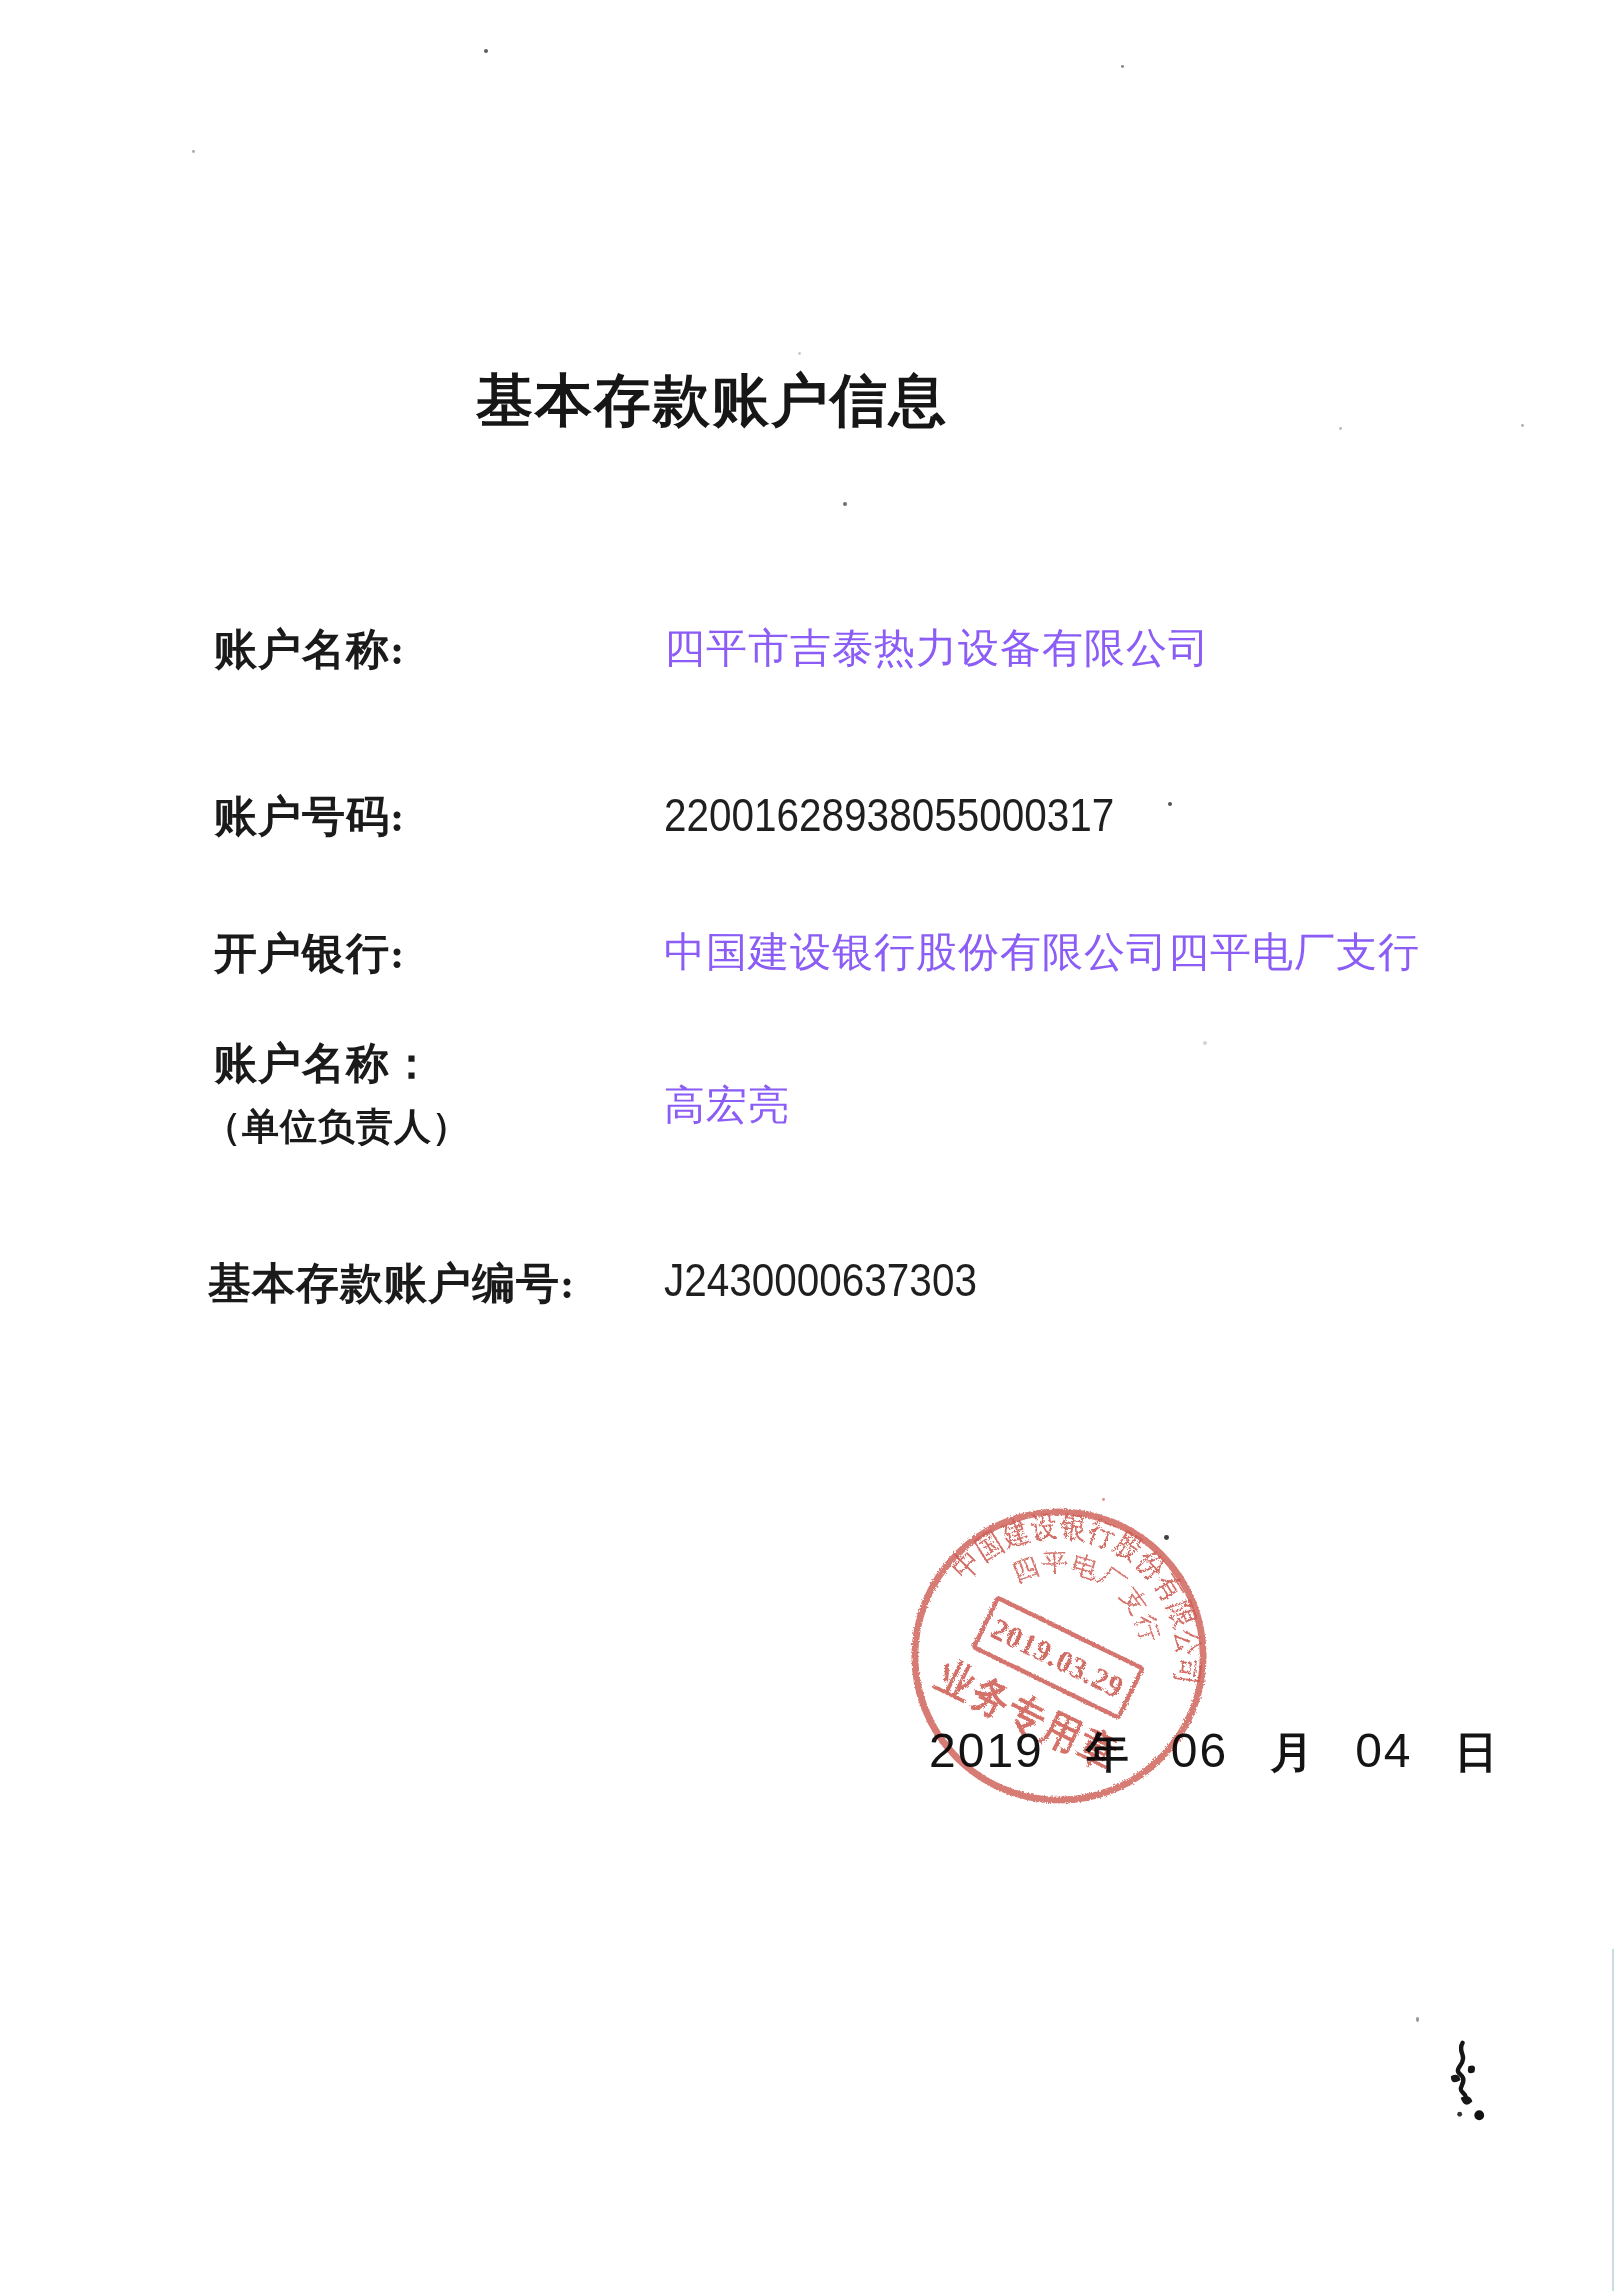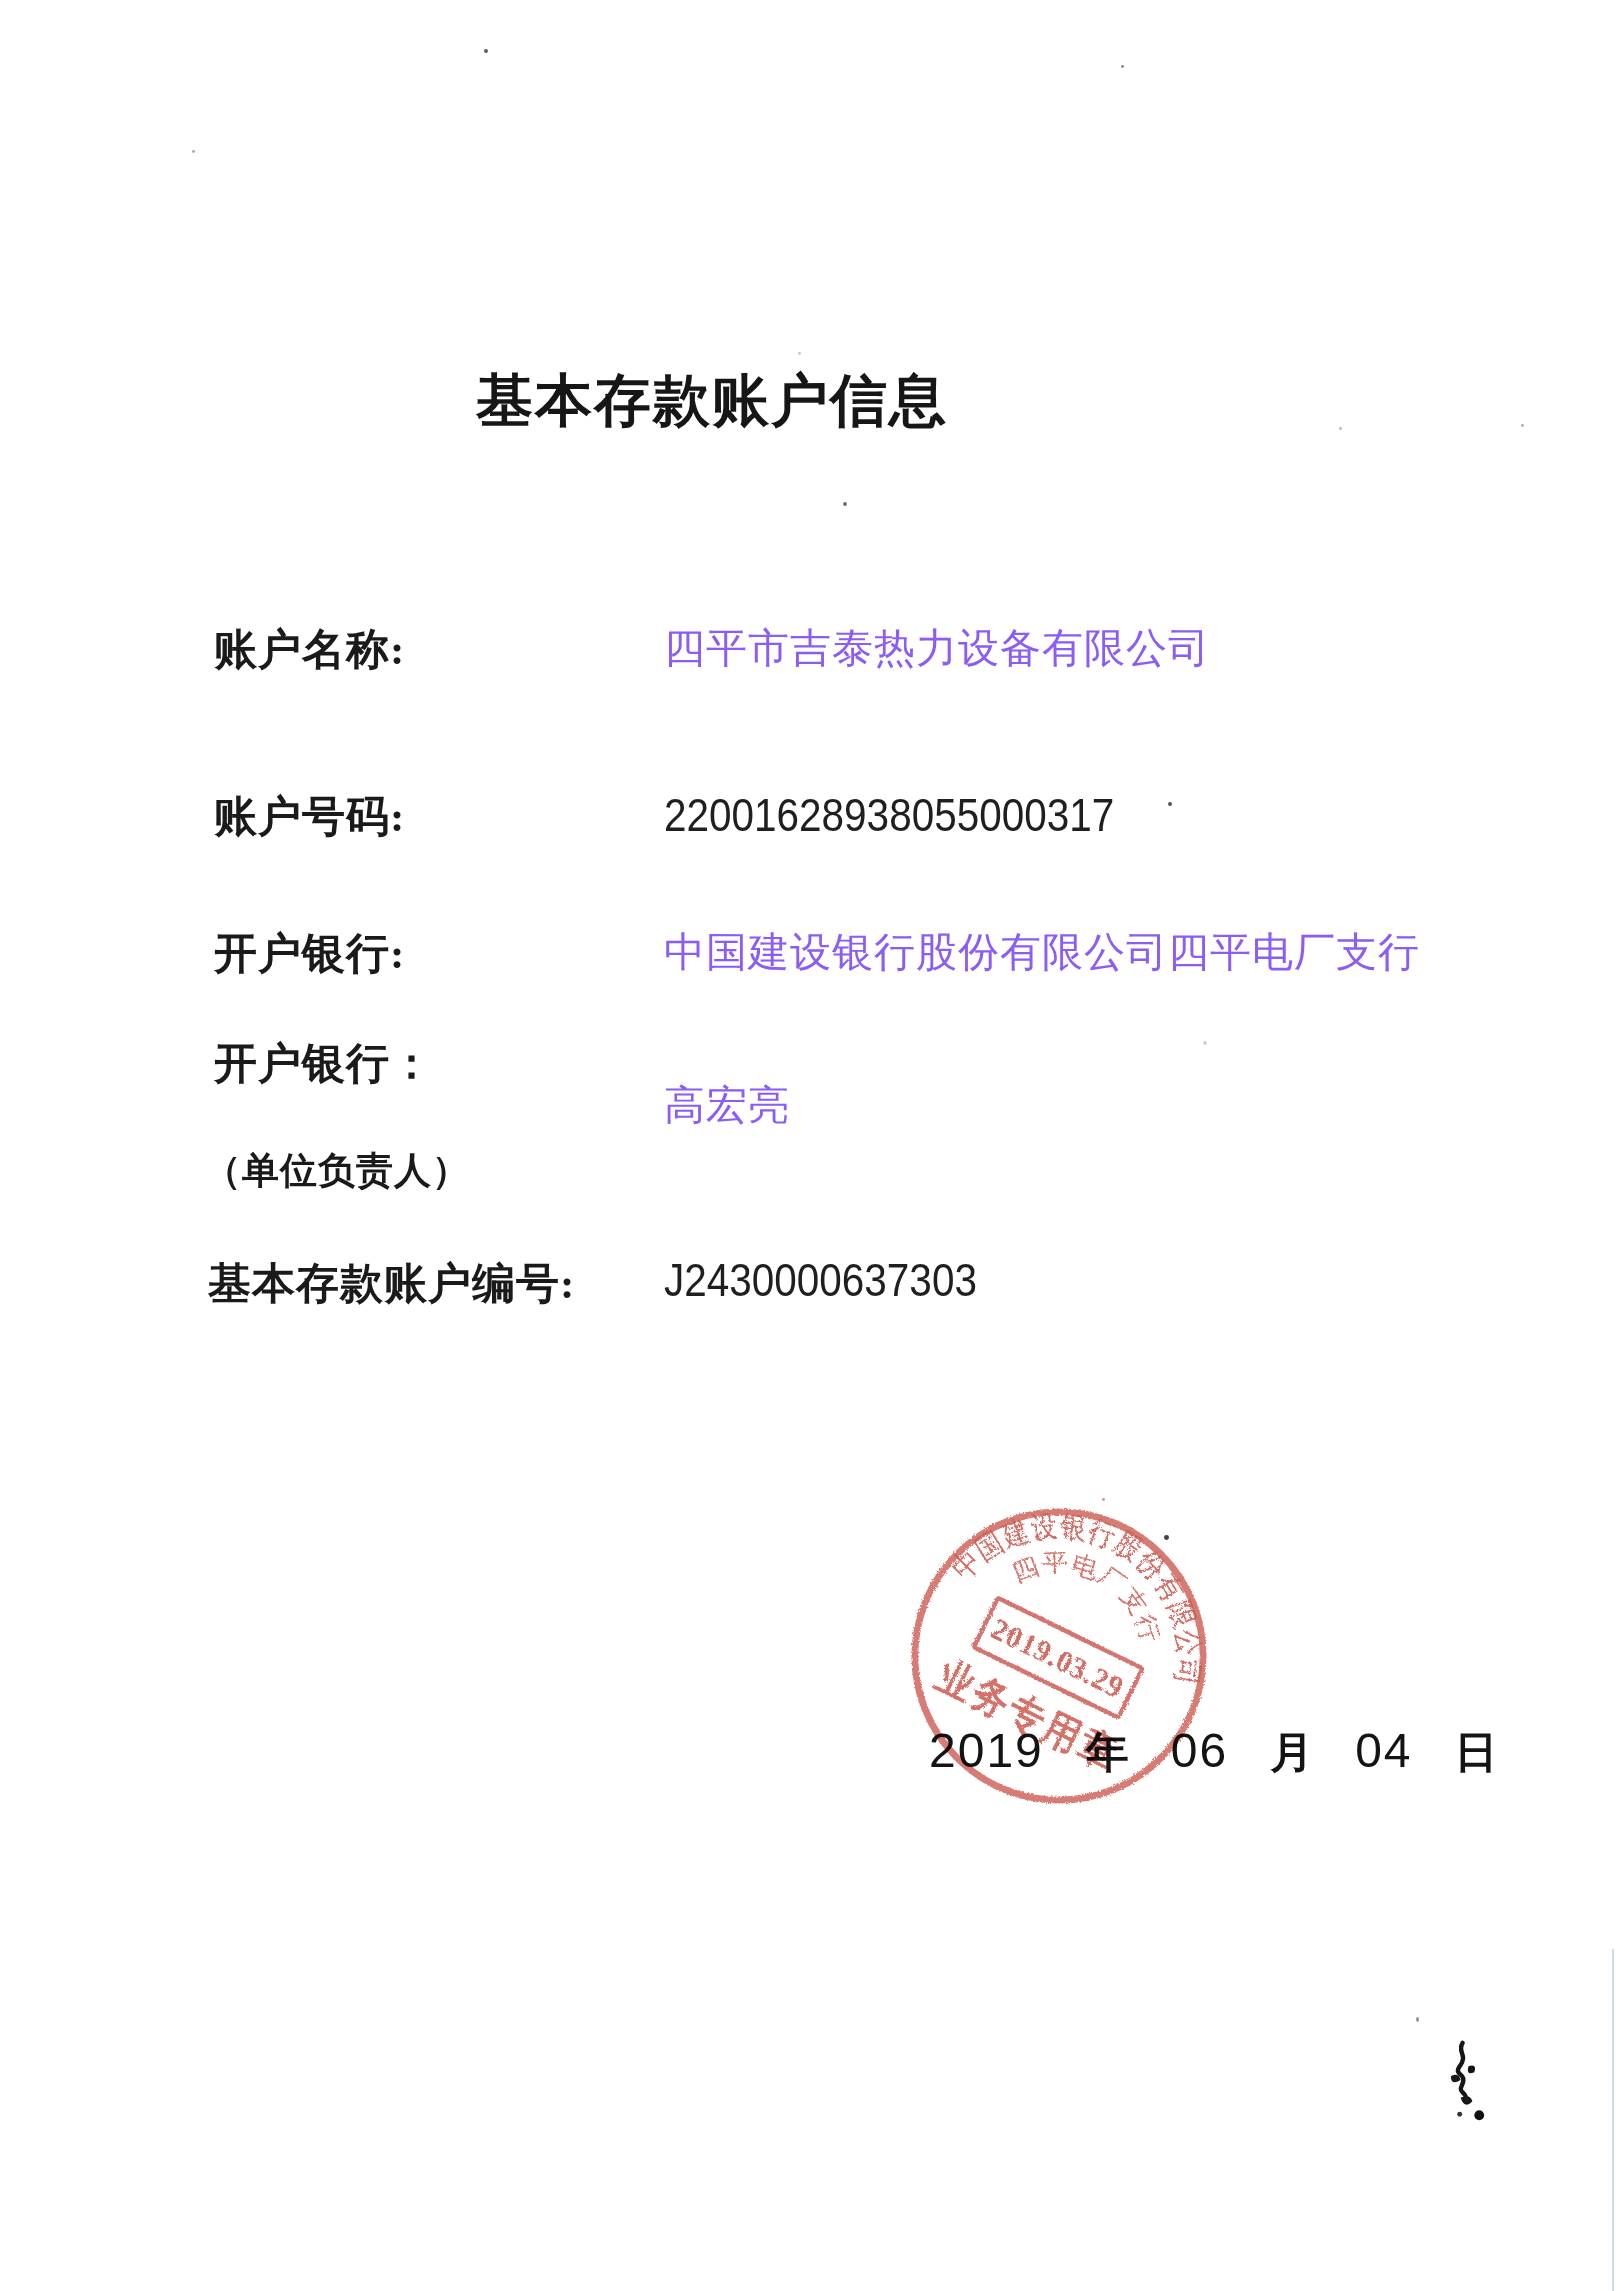--- a/index.html
+++ b/index.html
@@ -24,21 +24,21 @@
   .value{
     position:absolute;left:664px;font-size:41px;font-weight:400;
     letter-spacing:1px;color:#8b5cf6;white-space:nowrap;
   }
   .num{
     font-family:"Liberation Sans","DejaVu Sans",sans-serif;
     font-size:46px;letter-spacing:0;transform:scaleX(0.88);
     transform-origin:0 50%;color:#1f1f1f;
   }
   .r1{top:621px;} .r2{top:788px;} .r3{top:925px;}
-  .r4a{top:1035px;} .r4b{top:1102px;margin-top:44px;} .r4v{top:1078px;}
+  .r4a{top:1035px;} .r4b{top:1102px;} .r4v{top:1078px;}
   .r5{top:1255px;} .r5v{top:1253px;}
 
   .dateline{
     position:absolute;left:929px;top:1723px;display:flex;align-items:baseline;
     gap:42px;white-space:nowrap;color:#141414;
   }
   .dateline .dg{font-family:"Liberation Sans","DejaVu Sans",sans-serif;font-size:48px;letter-spacing:2px;}
   .dateline .un{font-size:43px;font-weight:600;}
 
   .stamp{
@@ -63,21 +63,21 @@
 
   <div class="label r1">账户名称:</div>
   <div class="value r1">四平市吉泰热力设备有限公司</div>
 
   <div class="label r2">账户号码:</div>
   <div class="value num r2">22001628938055000317</div>
 
   <div class="label r3">开户银行:</div>
   <div class="value r3">中国建设银行股份有限公司四平电厂支行</div>
 
-  <div class="label r4a">开户银行：</div>
+  <div class="label r4a">账户名称：</div>
   <div class="sublabel r4b">（单位负责人）</div>
   <div class="value r4v">高宏亮</div>
 
   <div class="label r5" style="left:208px;">基本存款账户编号:</div>
   <div class="value num r5v">J2430000637303</div>
 
   <div class="dateline">
     <span class="dg">2019</span>
     <span class="un">年</span>
     <span class="dg">06</span>

